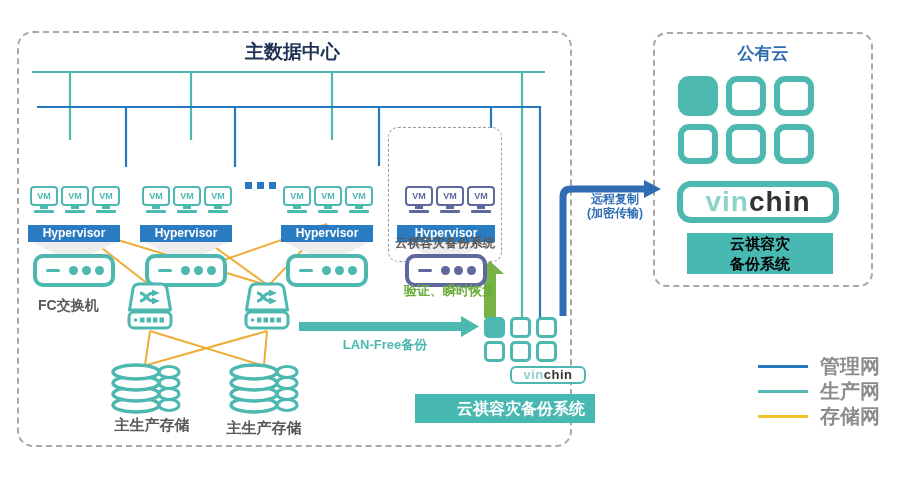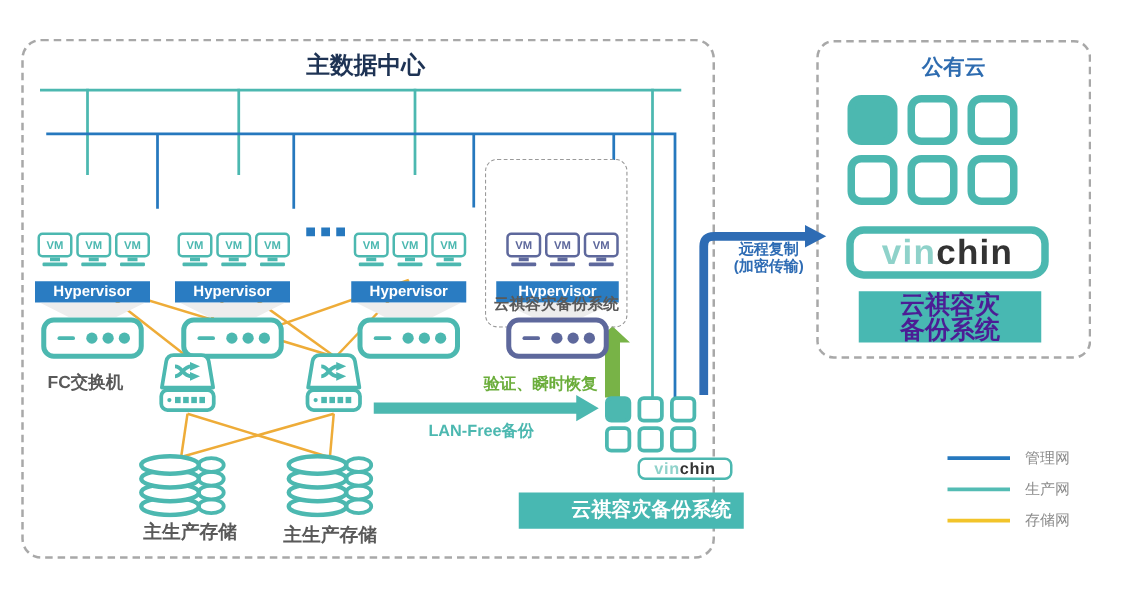--- a/index.html
+++ b/index.html
@@ -69,44 +69,44 @@
   .app-cell.solid{background:var(--teal);}
   .app-logo{margin-top:4px;width:76px;height:18px;box-sizing:border-box;border:2px solid var(--teal);
             border-radius:6px;background:#fff;text-align:center;line-height:14px;font-size:13px;
             font-weight:bold;letter-spacing:0.5px;margin-left:26px;}
   .vin{color:var(--vin-light);} .chin{color:var(--chin-dark);}
   .sys-label{left:415px;top:394px;width:148px;height:29px;background:var(--label-bg);color:#fff;
              text-align:center;line-height:29px;font-size:16px;font-weight:bold;z-index:2;padding-left:32px;}
 
   .lan-label{left:315px;top:336px;width:140px;text-align:center;color:var(--teal);
              font-size:13px;font-weight:bold;z-index:2;}
-  .verify-arrow-label{left:370px;top:298px;width:125px;text-align:center;color:var(--green-text);
+  .verify-arrow-label{left:370px;top:282px;width:125px;text-align:right;color:var(--green-text);
              font-size:13px;font-weight:bold;z-index:2;}
   .remote-label{left:573px;top:192px;width:84px;text-align:center;color:var(--remote-blue);
              font-size:12px;font-weight:bold;line-height:14px;z-index:2;}
 
   .cloud-box{left:653px;top:32px;width:220px;height:255px;border:2px dashed var(--border-gray);
              border-radius:14px;z-index:0;box-sizing:border-box;}
   .cloud-title{left:653px;top:42px;width:220px;text-align:center;font-size:17px;font-weight:bold;
                color:var(--cloud-title);z-index:2;}
   .cloud-grid{left:678px;top:76px;display:grid;grid-template-columns:repeat(3,40px);
               grid-auto-rows:40px;gap:8px;z-index:2;}
   .cloud-cell{box-sizing:border-box;border:6px solid var(--teal);border-radius:11px;background:#fff;}
   .cloud-cell.solid{background:var(--teal);}
   .cloud-logo{left:677px;top:181px;width:162px;height:42px;box-sizing:border-box;border:6px solid var(--teal);
               border-radius:14px;background:#fff;display:flex;align-items:center;justify-content:center;
               font-size:28px;font-weight:bold;letter-spacing:1px;z-index:2;}
-  .cloud-label{left:687px;top:233px;width:146px;height:41px;background:var(--label-bg);color:#4c1d95;
-               text-align:center;font-size:20px;font-weight:bold;line-height:20px;padding-top:1px;
+  .cloud-label{left:687px;top:233px;width:146px;height:41px;background:var(--label-bg);color:#000000;
+               text-align:center;font-size:15px;font-weight:bold;line-height:20px;padding-top:1px;
                box-sizing:border-box;z-index:2;}
 
   .legend{left:758px;top:358px;z-index:2;}
   .legend-row{display:flex;align-items:center;height:17px;margin-bottom:8px;}
   .legend-line{width:50px;height:3px;margin-right:12px;}
-  .legend-text{font-size:12px;font-weight:normal;color:var(--legend-text);}
+  .legend-text{font-size:20px;font-weight:bold;color:var(--legend-text);}
 </style>
 </head>
 <body>
 
 <div class="stage">
 
   <svg class="wires" width="901" height="486" viewBox="0 0 901 486">
     <g>
       <path class="w-prod" d="M32,72 H545"></path>
       <path class="w-prod" d="M70,71 V140"></path>

